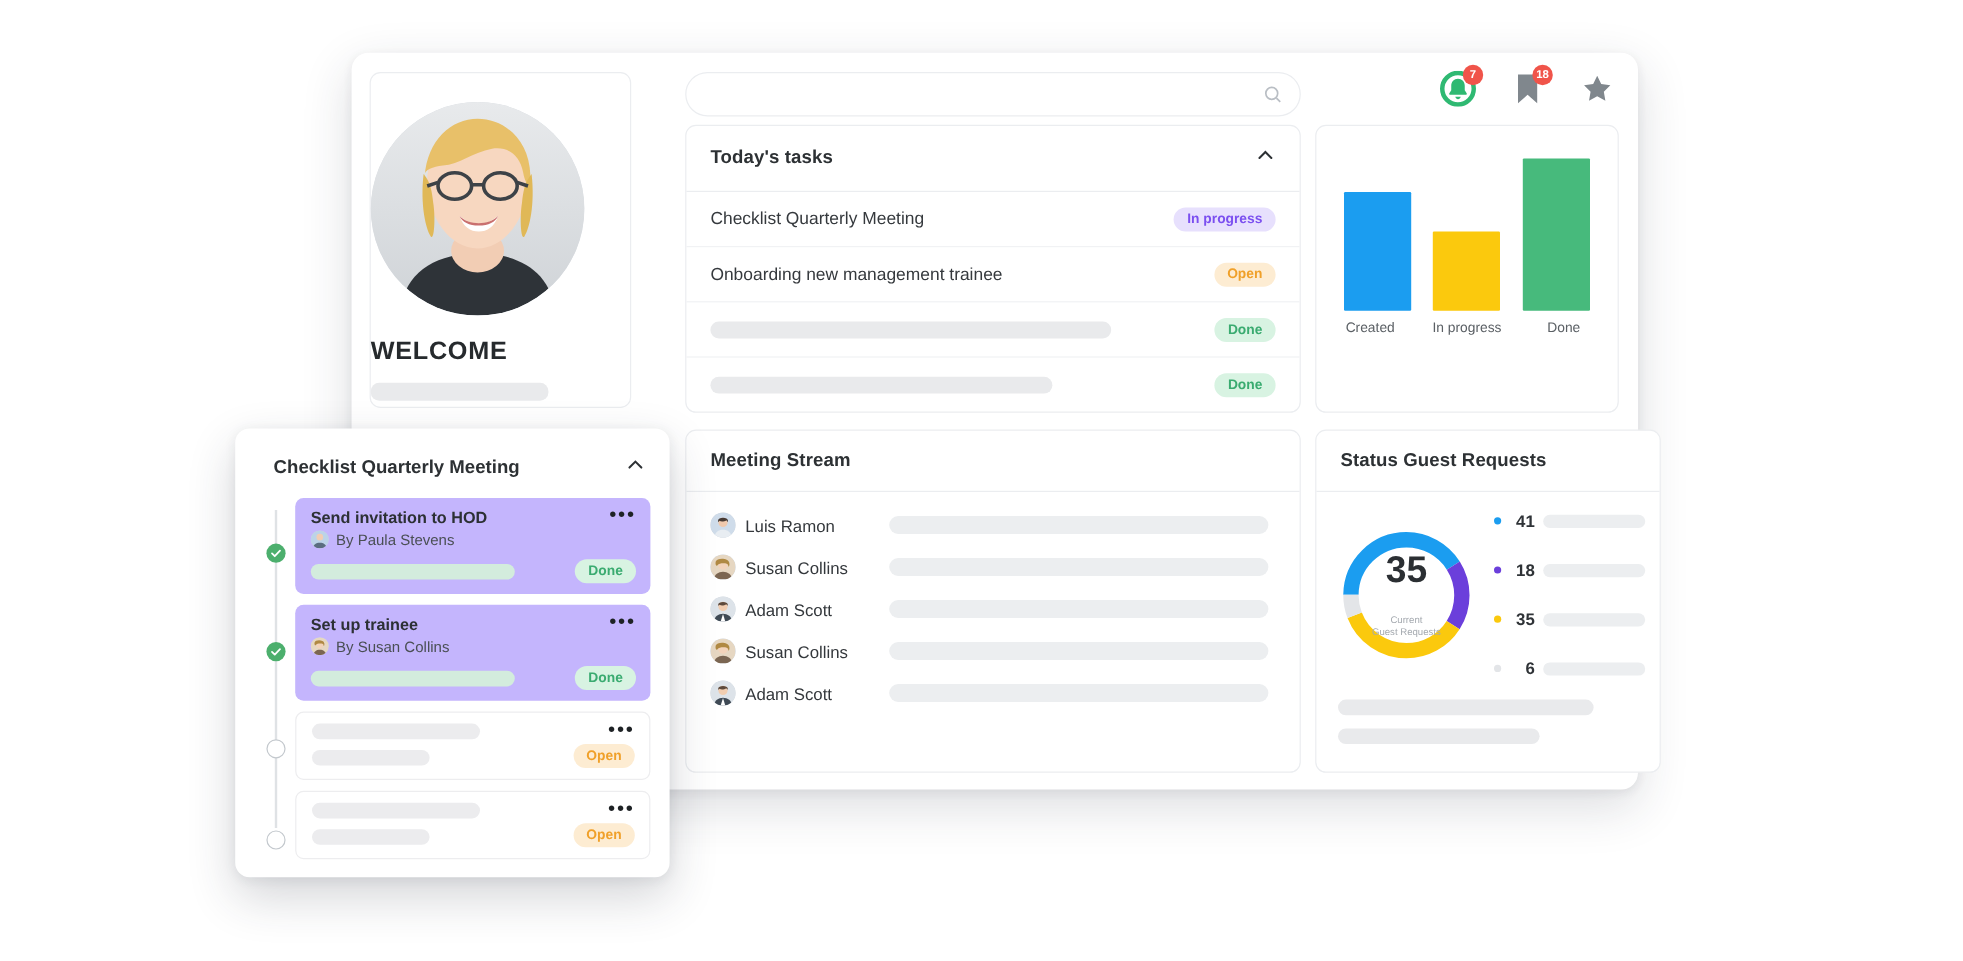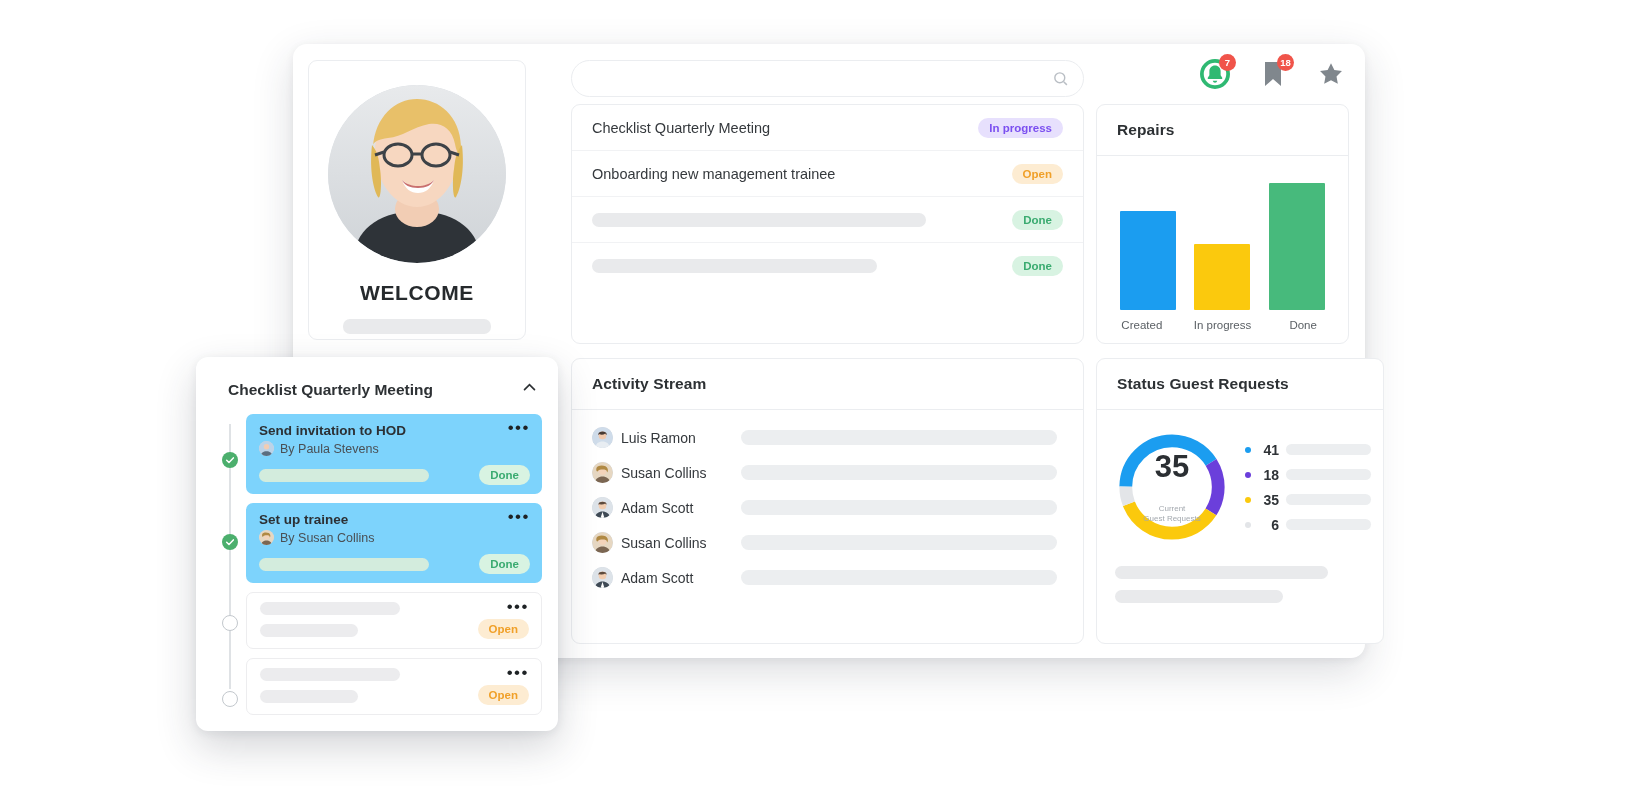--- a/index.html
+++ b/index.html
@@ -24,21 +24,21 @@
   }
   .card-head {
     display: flex; align-items: center; justify-content: space-between;
     padding: 16px 20px; border-bottom: 1px solid #ebedf0;
   }
   .card-title { font-size: 15.5px; font-weight: bold; color: #2d3134; letter-spacing: .1px; }
 
   
   .profile {
     position: absolute; left: 15px; top: 16px; width: 218px; height: 280px;
-    display: flex; flex-direction: column; align-items: center;
+    display: flex; flex-direction: column; align-items: flex-start;
     padding-top: 24px;
   }
   .avatar-big {
     width: 178px; height: 178px; border-radius: 50%;
     overflow: hidden; background: #d9dde2; position: relative;
   }
   .avatar-big svg { display: block; width: 100%; height: 100%; }
   .welcome-text {
     margin-top: 18px; font-size: 21px; font-weight: bold;
     color: #262a2d; letter-spacing: .6px;
@@ -114,21 +114,21 @@
   
   .status { position: absolute; left: 803px; top: 314px; width: 288px; height: 286px; }
   .donut-area { display: flex; align-items: center; padding: 16px 12px 0 14px; gap: 4px; }
   .donut { position: relative; width: 122px; height: 122px; flex: none; }
   .donut-center {
     position: absolute; inset: 0; display: flex; flex-direction: column;
     align-items: center; justify-content: center; text-align: center;
   }
   .donut-value { font-size: 31px; font-weight: bold; color: #2b2f33; line-height: 1; }
   .donut-cap { font-size: 8px; color: #a4a9af; line-height: 1.25; margin-top: 22px; }
-  .legend { flex: 1; display: flex; flex-direction: column; gap: 9px; padding-left: 8px; }
+  .legend { flex: 1; display: flex; flex-direction: column; gap: 25px; padding-left: 8px; }
   .leg-row { display: flex; align-items: center; gap: 7px; }
   .leg-dot { width: 6px; height: 6px; border-radius: 50%; flex: none; }
   .leg-num { font-size: 14px; font-weight: bold; color: #2f3337; width: 21px; text-align: right; }
   .leg-skel { flex: 1; height: 11px; background: #eceef0; border-radius: 6px; }
   .status-skels { padding: 18px 18px 0 18px; display: flex; flex-direction: column; gap: 11px; }
 
   
   .checklist {
     position: absolute; left: 196px; top: 357px; width: 362px; height: 374px;
     background: #fff; border-radius: 12px;
@@ -141,21 +141,21 @@
   .rail { position: absolute; left: 17px; top: 10px; bottom: 26px; width: 1.5px; background: #dfe2e5; }
   .node {
     position: absolute; left: 10px; width: 16px; height: 16px; border-radius: 50%;
     background: #fff; z-index: 2; display: flex; align-items: center; justify-content: center;
   }
   .node.done { background: #4caf6d; border: none; color: #fff; }
   .node.open { border: 1.5px solid #c3c8cd; }
   .item {
     position: relative; border-radius: 7px; padding: 9px 12px 9px 13px; margin-bottom: 9px;
   }
-  .item.done { background: #7dd3fc; }
+  .item.done { background: #c4b5fd; }
   .item.open { background: #fff; border: 1px solid #ededef; }
   .item-top { display: flex; align-items: flex-start; justify-content: space-between; gap: 8px; }
   .item-title { font-size: 13.5px; font-weight: bold; color: #2c3034; }
   .item-by { display: flex; align-items: center; gap: 6px; margin-top: 3px; }
   .by-text { font-size: 12.5px; color: #4a4f54; }
   .dots { color: #1e2225; font-size: 17px; letter-spacing: 1.5px; line-height: 10px; flex: none; }
   .item-foot { display: flex; align-items: center; justify-content: space-between; margin-top: 9px; gap: 10px; }
   .item-skel { height: 13px; border-radius: 7px; }
   .item-skel.green { background: #d3ecdd; width: 170px; }
   .item-skel.gray { background: #ececee; }
@@ -228,64 +228,69 @@
         <span class="badge">18</span>
       </div>
       <div class="ic-wrap">
         <svg width="26" height="26" viewBox="0 0 24 24">
           <path d="M12 2l3.1 6.3 7 1-5 4.9 1.2 6.9L12 17.8 5.7 21.1l1.2-6.9-5-4.9 7-1z" fill="#80878d"></path>
         </svg>
       </div>
     </div>
 
     <div class="card tasks">
+      <div class="card-head">
+        <span class="card-title">Today's tasks</span>
+        <span>
+          <svg width="17" height="17" viewBox="0 0 24 24" fill="none" stroke="#2d3134" stroke-width="2.4" stroke-linecap="round">
+            <path d="M5 15l7-7 7 7"></path>
+          </svg>
+        </span>
+      </div>
 
       <div class="task-row">
         <span class="task-label">Checklist Quarterly Meeting</span>
         <span class="pill pill-prog">In progress</span>
       </div>
       <div class="task-row">
         <span class="task-label">Onboarding new management trainee</span>
         <span class="pill pill-open">Open</span>
       </div>
       <div class="task-row">
         <span class="skel" style="width:334px"></span>
         <span class="pill pill-done">Done</span>
       </div>
       <div class="task-row">
         <span class="skel" style="width:285px"></span>
         <span class="pill pill-done">Done</span>
       </div>
     </div>
 
     <div class="card repairs">
-      <div class="card-head">
-        <span class="card-title">Repairs</span>
-      </div>
       <div class="bars">
         <div class="bar-col">
           <div class="bar" id="bar0" style="height: 99.2727px; background: rgb(27, 157, 240);"></div>
         </div>
         <div class="bar-col">
           <div class="bar" id="bar1" style="height: 66.1818px; background: rgb(251, 201, 13);"></div>
         </div>
         <div class="bar-col">
           <div class="bar" id="bar2" style="height: 127.273px; background: rgb(71, 186, 124);"></div>
         </div>
       </div>
       <div class="bar-labels">
         <span class="bar-label" style="width:56px">Created</span>
         <span class="bar-label" style="width:70px">In progress</span>
         <span class="bar-label" style="width:56px">Done</span>
       </div>
     </div>
 
     <div class="card activity">
       <div class="card-head">
-        <span class="card-title">Activity Stream</span>
+        <span class="card-title">Meeting Stream</span>
       </div>
       <div style="padding-top:10px" id="activity-rows">
           <div class="act-row">
             <span class="avatar-sm">
               <svg viewBox="0 0 24 24">
                 <circle cx="12" cy="12" r="12" fill="#cfdcea"></circle>
                 <circle cx="12" cy="9.6" r="4.4" fill="#f0c9ad"></circle>
                 <path d="M4 24c0-5 3.6-7.4 8-7.4s8 2.4 8 7.4z" fill="#e8edf2"></path>
                 <path d="M7.2 8.2c0-4 9.6-4 9.6 0 0 1.6-1 .2-1.6-.8-2 1.6-5.2 1.8-6.6.6-.6.8-1.4 1.8-1.4.2z" fill="#473a33"></path>
               </svg>

